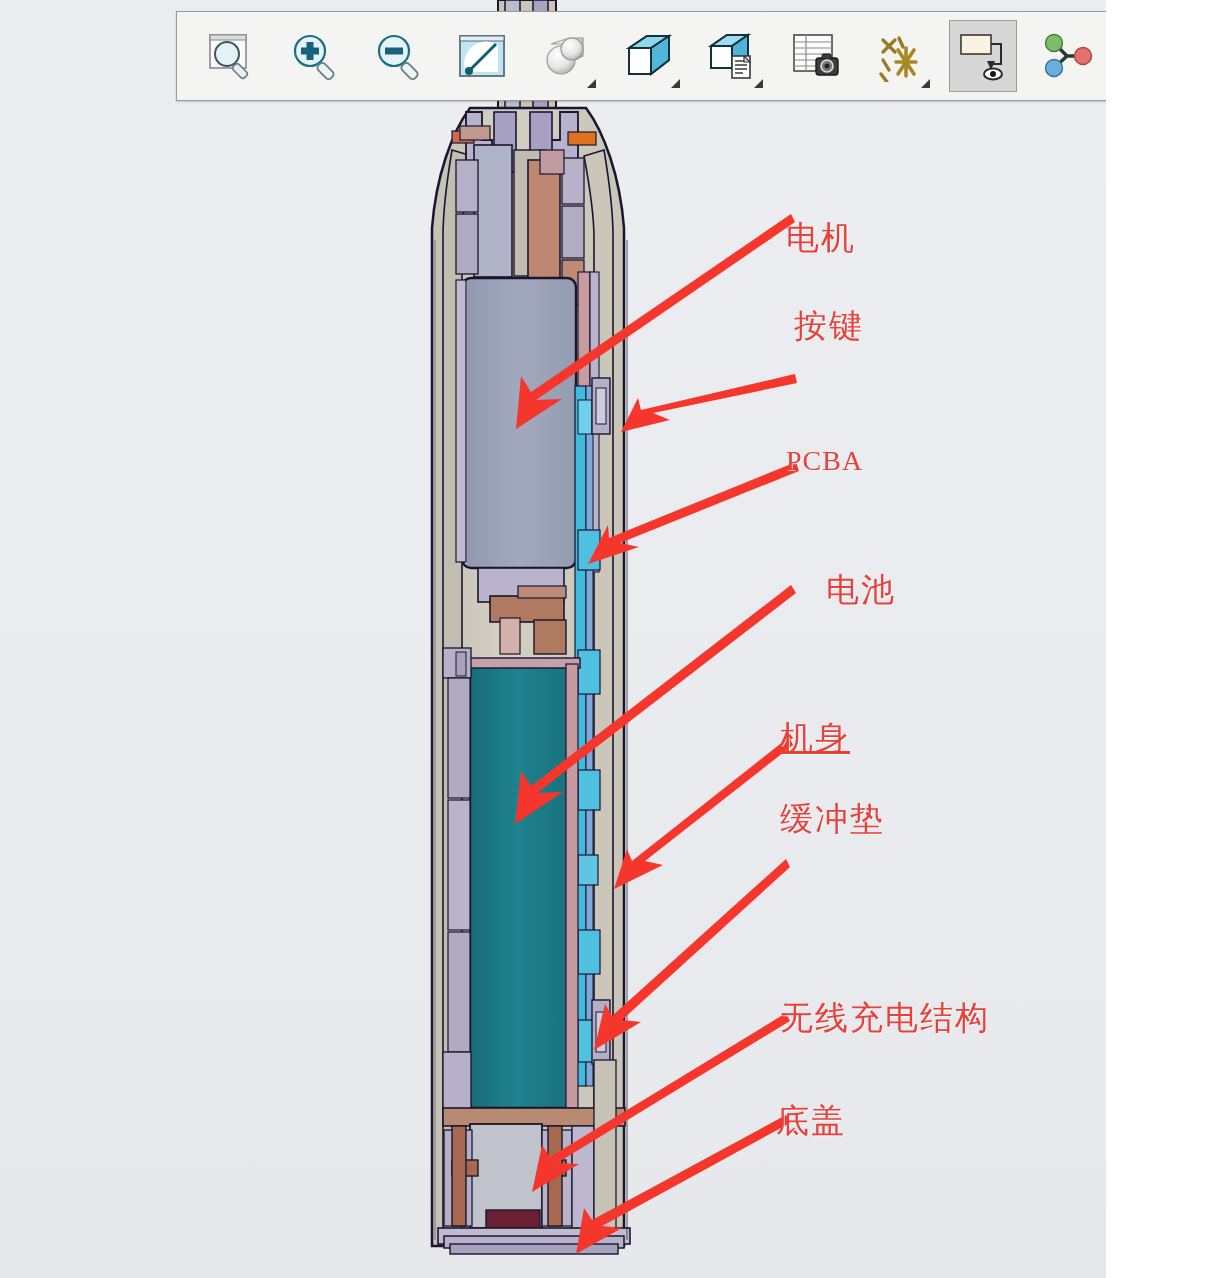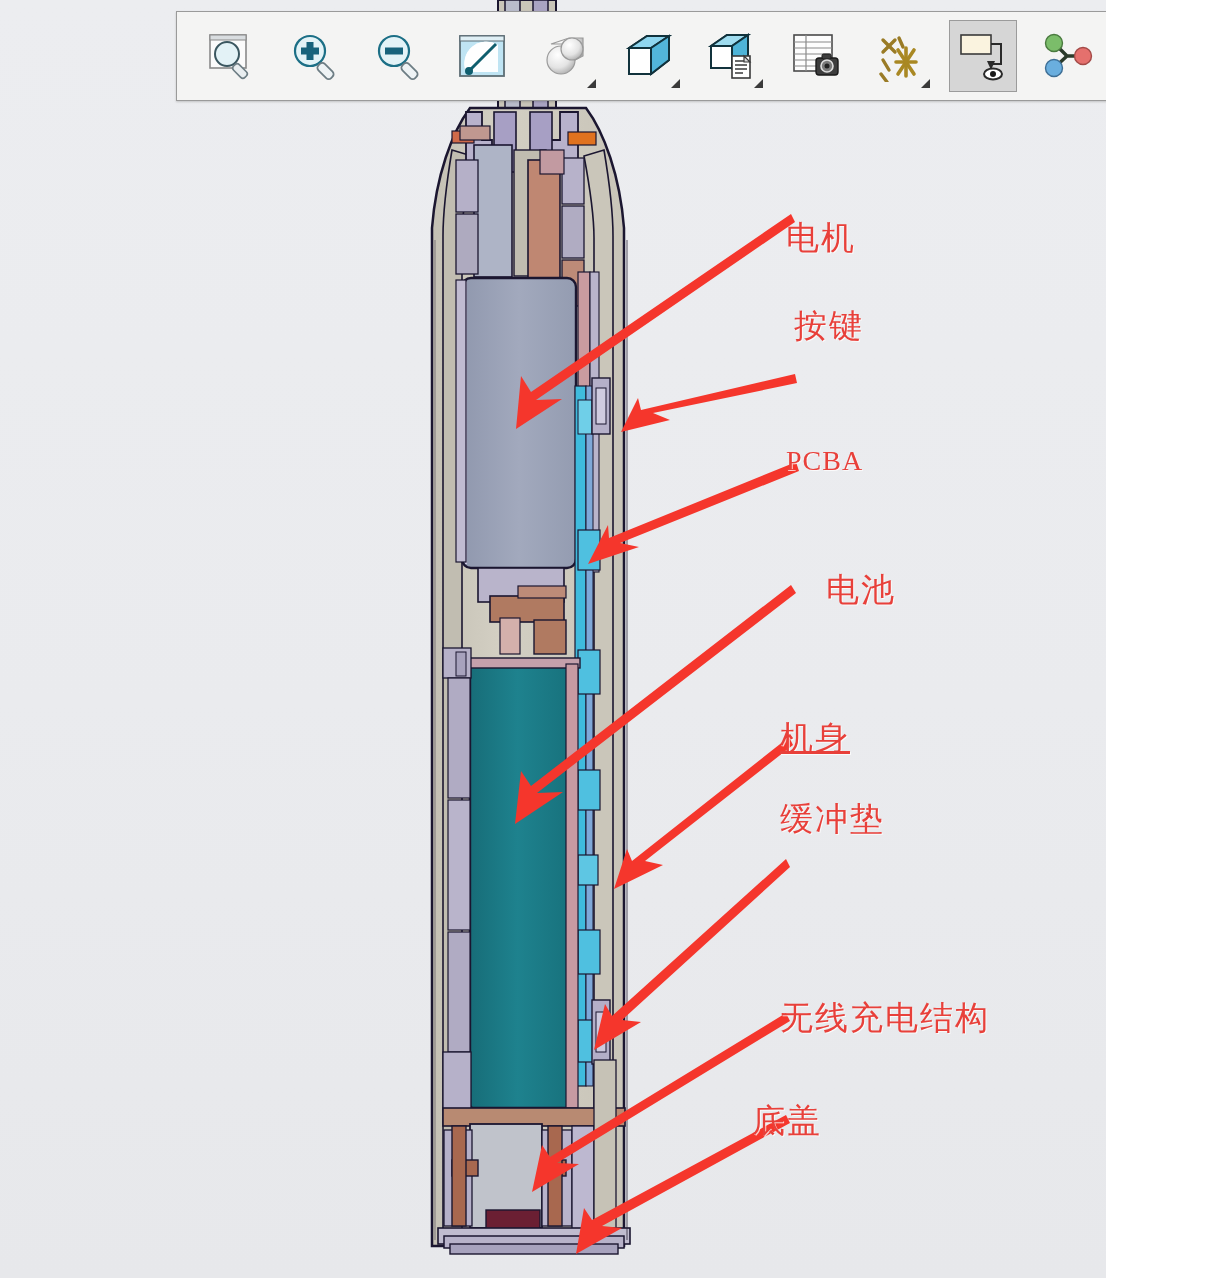--- a/index.html
+++ b/index.html
@@ -401,17 +401,17 @@
     <div class="anno-label latin" style="left:786px; top:447px;">PCBA</div>
 
     <div class="anno-label" style="left:782px; top:574px;margin-left:44px;">电池</div>
 
     <div class="anno-label" style="left:780px; top:722px;text-decoration:underline;">机身</div>
 
     <div class="anno-label" style="left:780px; top:803px;">缓冲垫</div>
 
     <div class="anno-label" style="left:780px; top:1002px;">无线充电结构</div>
 
-    <div class="anno-label" style="left:752px; top:1105px;">底盖</div>
+    <div class="anno-label" style="left:776px; top:1105px;">底盖</div>
   </div>
 
 
 </div>
 
 </body></html>

